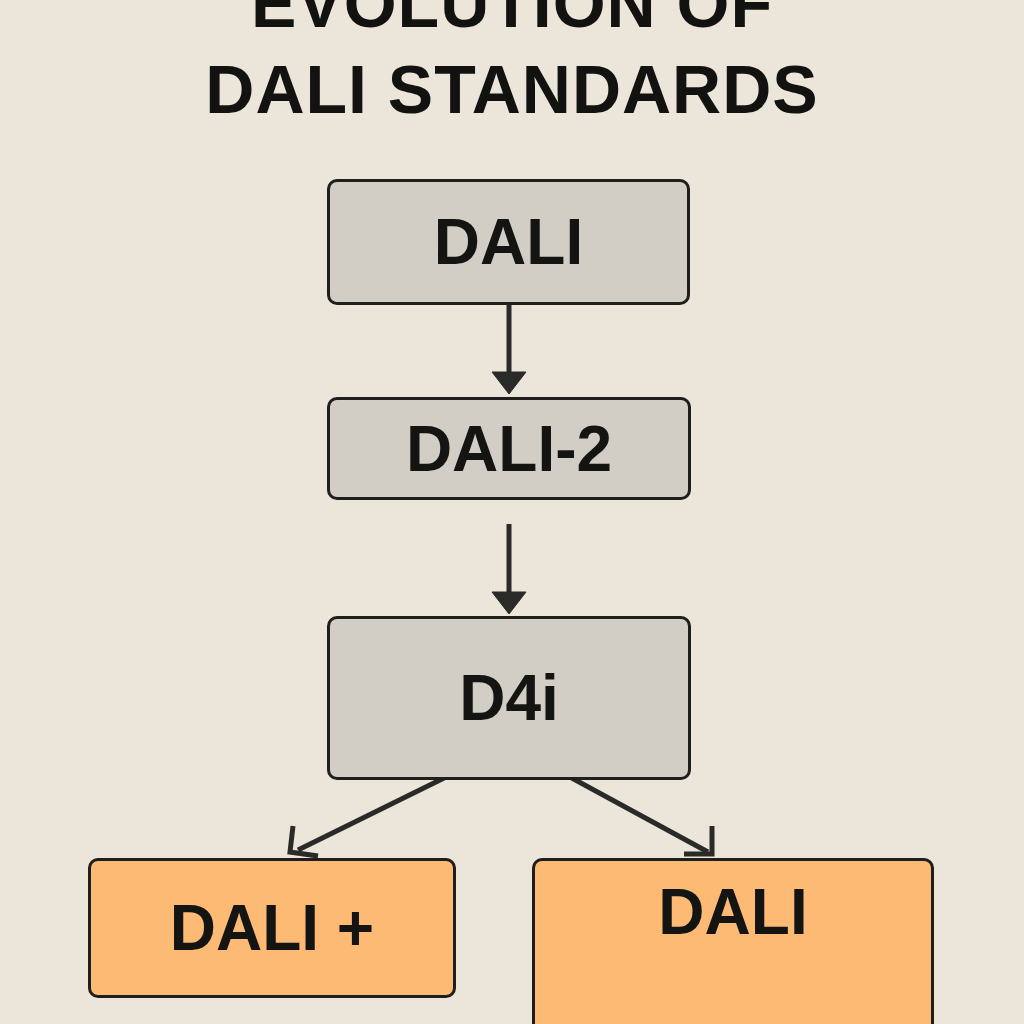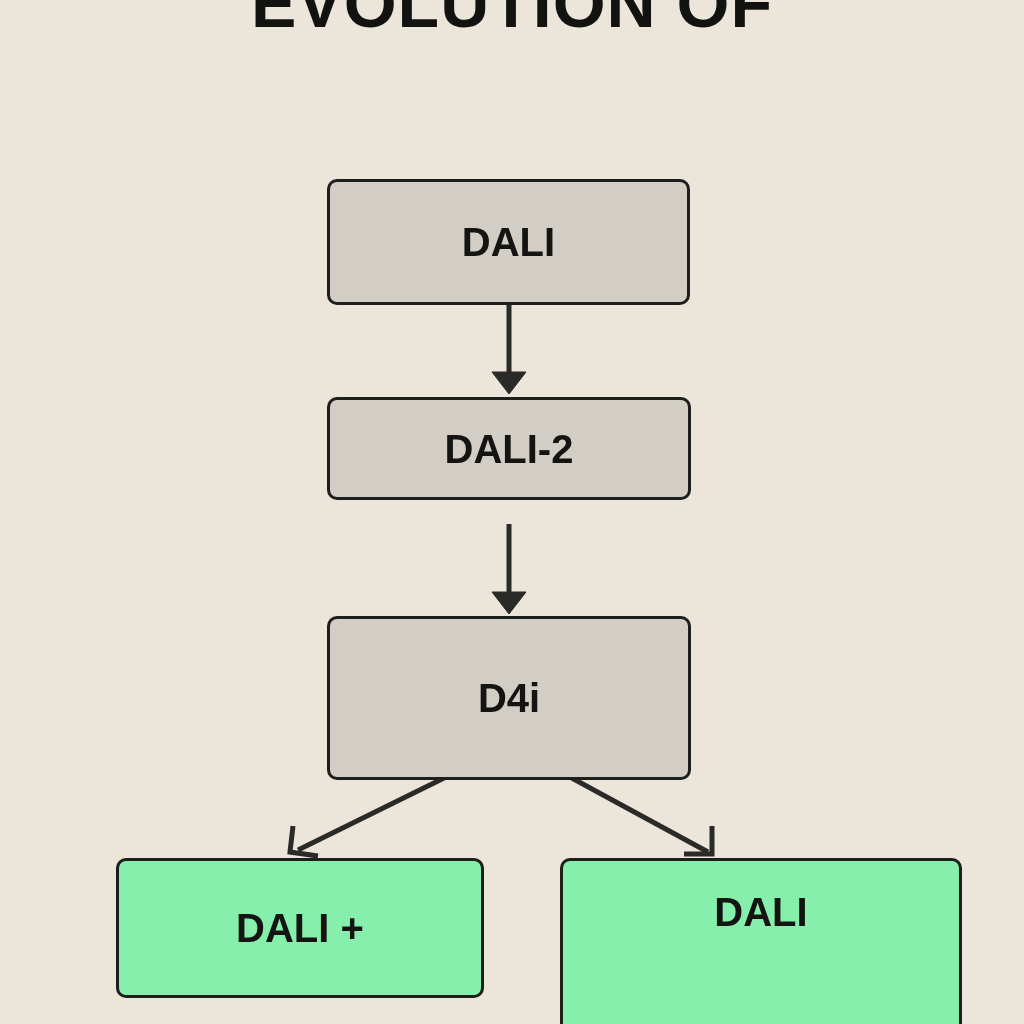--- a/index.html
+++ b/index.html
@@ -14,32 +14,33 @@
     text-align: center; color: #121210;
     font-weight: 700; font-size: 68px; line-height: 86px;
     letter-spacing: 1px;
   }
   .title div { white-space: nowrap; }
   .node {
     position: absolute; box-sizing: border-box;
     border: 3px solid #1e1e1c; border-radius: 10px;
     display: flex; align-items: center; justify-content: center;
     flex-direction: column;
-    color: #141412; font-weight: 700; font-size: 40px; line-height: 62px;
+    color: #141412; font-weight: 700; font-size: 64px; line-height: 62px;
     text-align: center;
   }
   .grey { background: #d2cec6; }
-  .blue { background: #86efac; margin-left: 28px; }
+  .blue { background: #fdba74; }
   svg.edges { position: absolute; left: 0; top: 0; }
 </style>
 </head>
 <body>
 
 <div class="title">
   <div>EVOLUTION OF</div>
+  <div>DALI STANDARDS</div>
 </div>
 
 <svg class="edges" width="1024" height="1024">
   <g stroke="#2a2a28" stroke-width="5" fill="#2a2a28">
     <line x1="509" y1="305" x2="509" y2="372"></line>
     <polygon points="492,372 526,372 509,394" stroke-width="1"></polygon>
     <line x1="509" y1="524" x2="509" y2="592"></line>
     <polygon points="492,592 526,592 509,614" stroke-width="1"></polygon>
     <line x1="511" y1="745" x2="298" y2="850"></line>
     <path d="M293,826 L290,852 L318,856" fill="none" stroke-width="5"></path>

